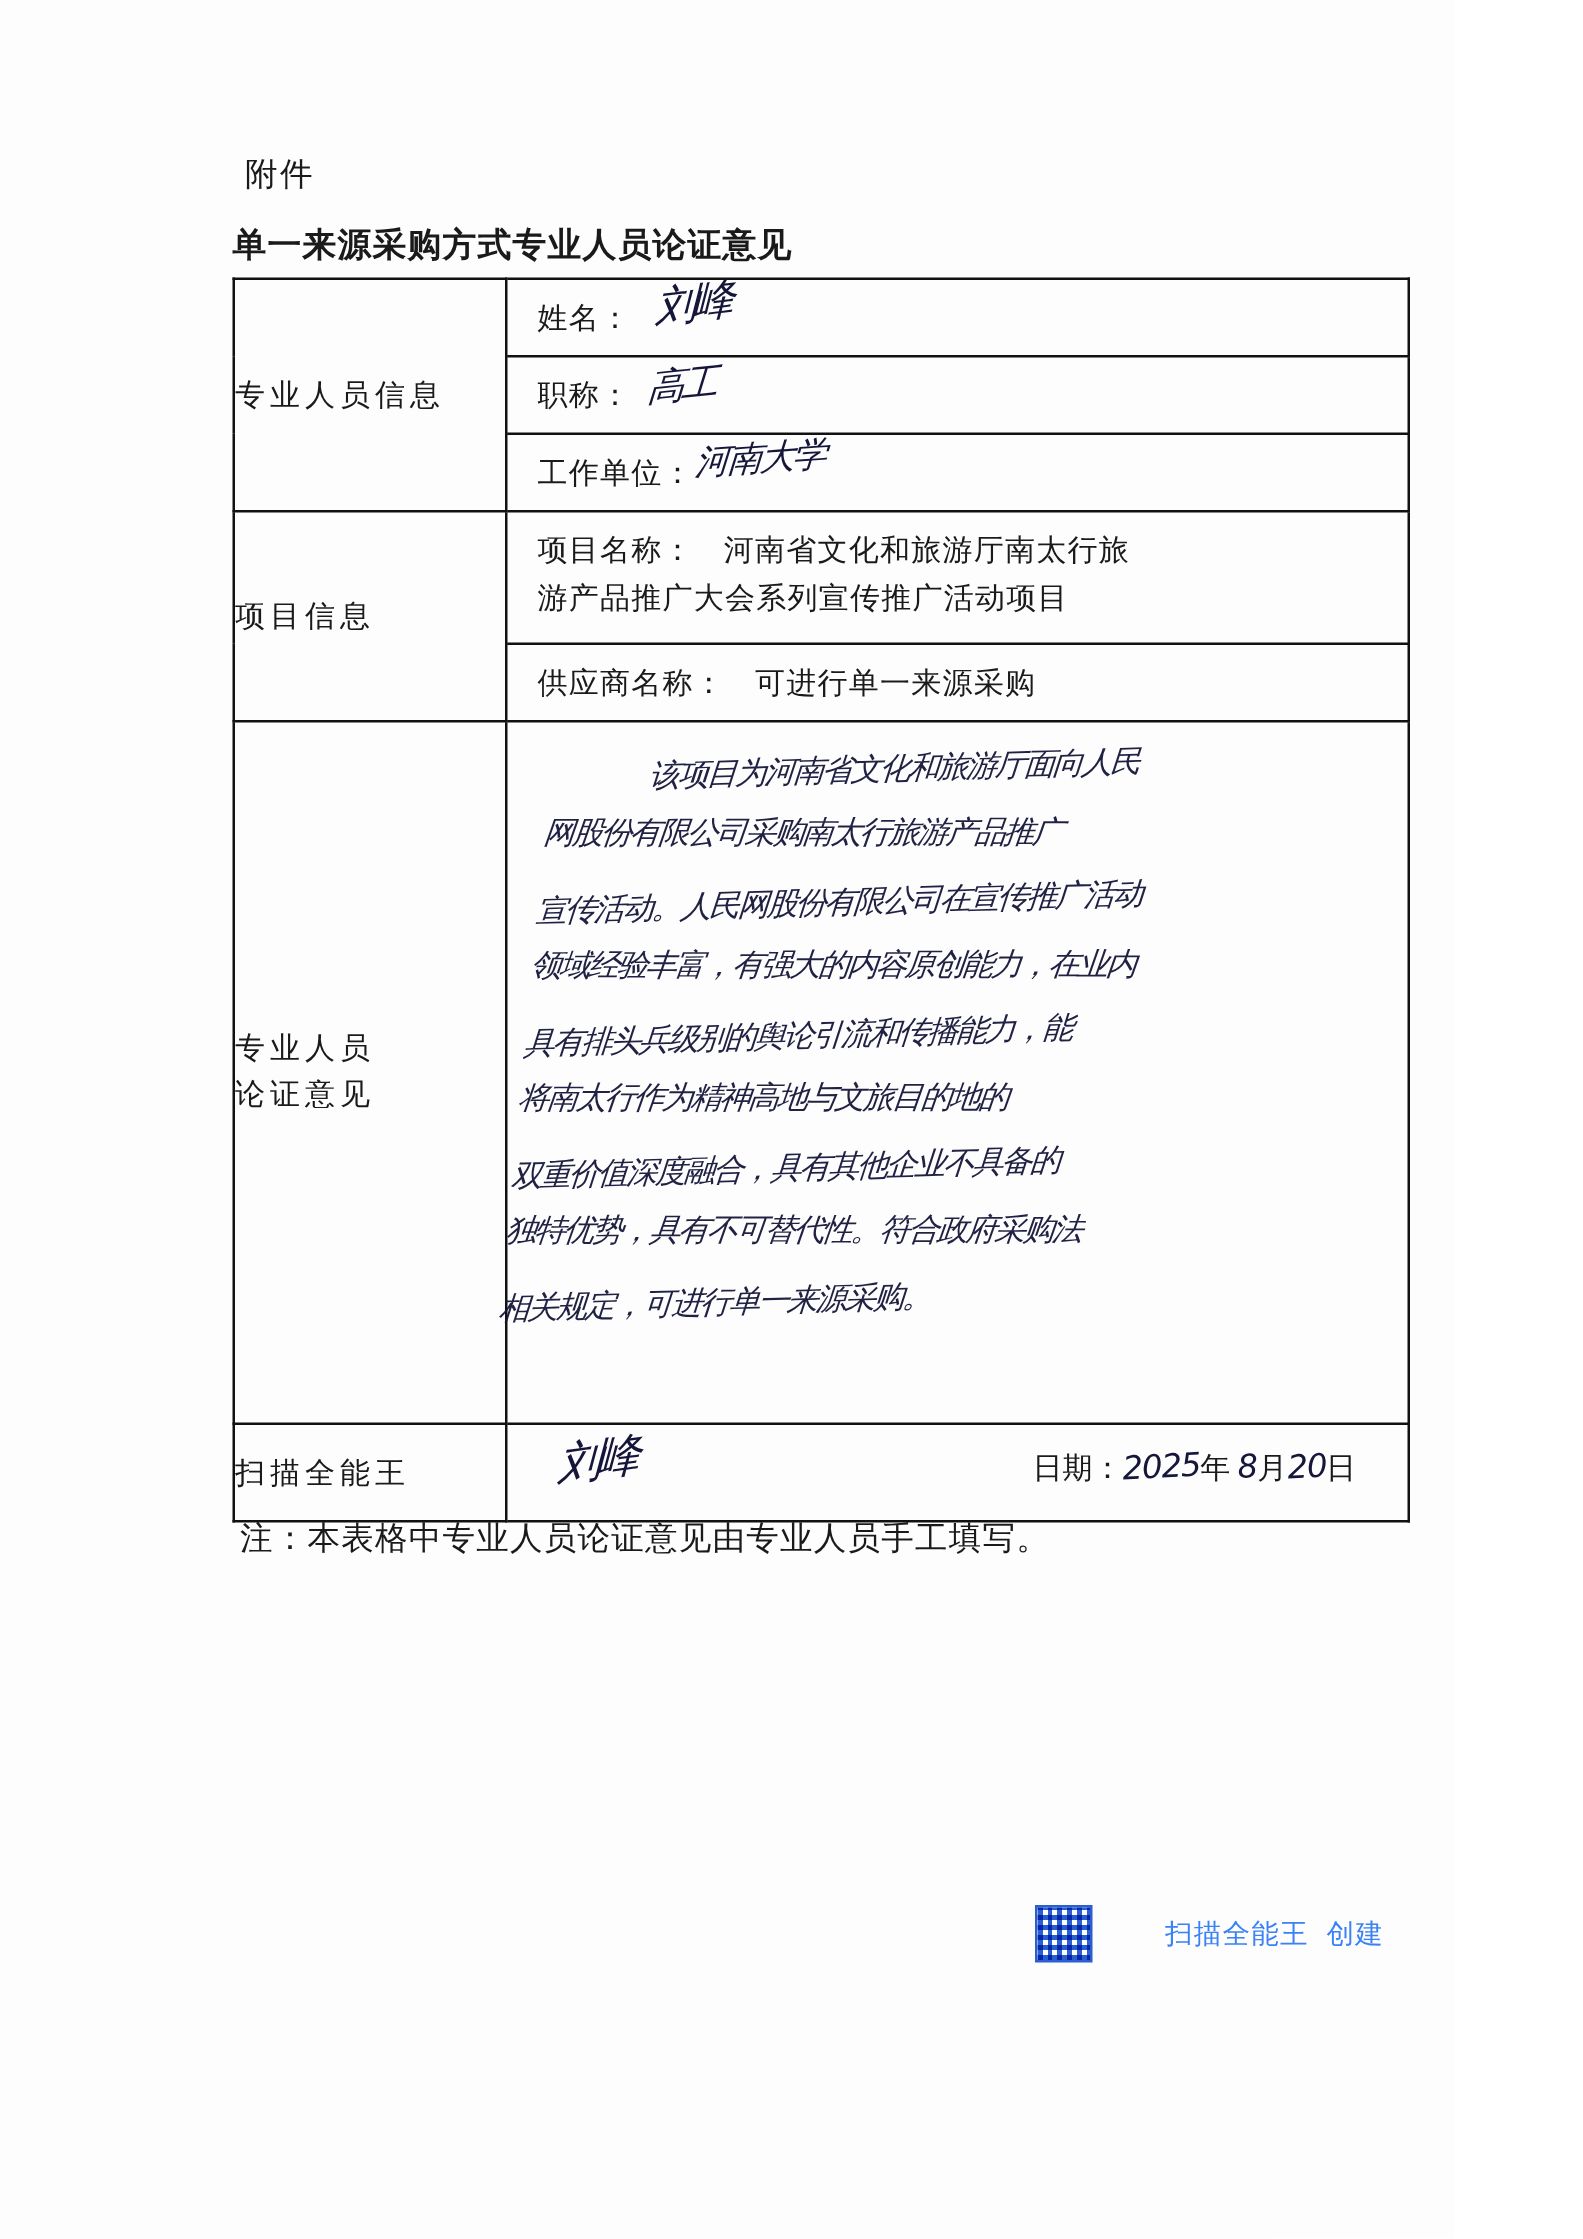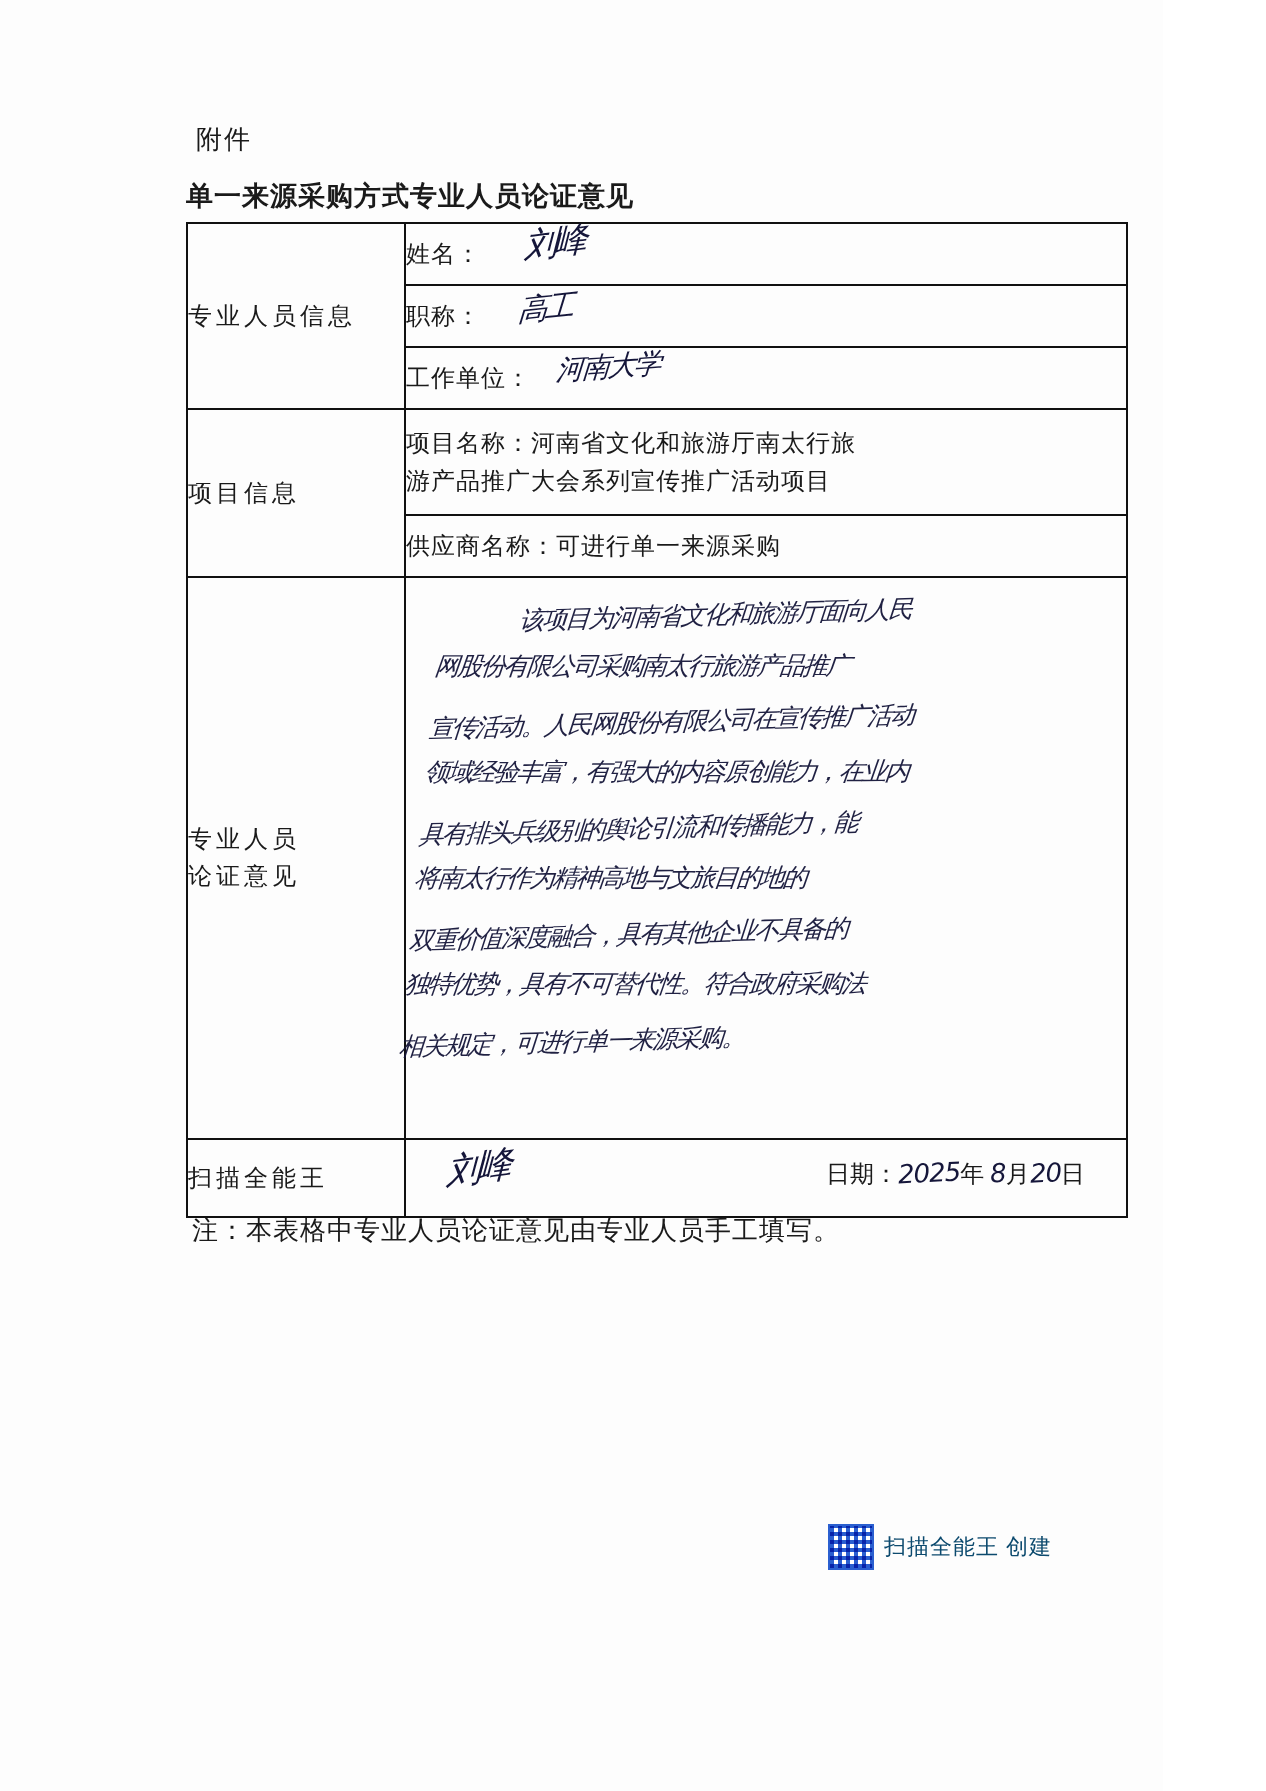--- a/index.html
+++ b/index.html
@@ -69,27 +69,29 @@
     line-height: 1.55;
   }
   .field-cell {
     padding: 10px 0 10px 18px;
     height: 60px;
     position: relative;
   }
   .field-label {
     font-size: 24px;
     letter-spacing: 1px;
+    padding-left: 24px;
   }
   .field-cell.tall {
     height: 104px;
     line-height: 1.6;
   }
   .multi-line {
     display: block;
+    font-family: Liberation Mono, monospace;
   }
 
   
   .ink {
     font-family: "DejaVu Sans", sans-serif;
     color: #15163a;
     font-style: italic;
   }
   .hw-name {
     position: absolute;
@@ -202,23 +204,24 @@
     height: 46px;
     background:
       repeating-linear-gradient(90deg, #2a5fd0 0 4px, #ffffff 4px 8px),
       repeating-linear-gradient(0deg, #2a5fd0 0 4px, #ffffff 4px 8px);
     background-blend-mode: multiply;
     border: 2px solid #2a5fd0;
     box-sizing: border-box;
   }
   .footer-text {
     font-size: 22px;
-    color: #0c4a6e;
+    color: #3b82f6;
     letter-spacing: 1px;
-    font-family: Liberation Sans, sans-serif;
+    font-family: Liberation Mono, monospace;
+    margin-left: 48px;
   }
 </style>
 </head>
 <body>
 
 <div class="page">
 
   <div class="attachment-label">附件</div>
 
   <div class="doc-title">单一来源采购方式专业人员论证意见</div>

